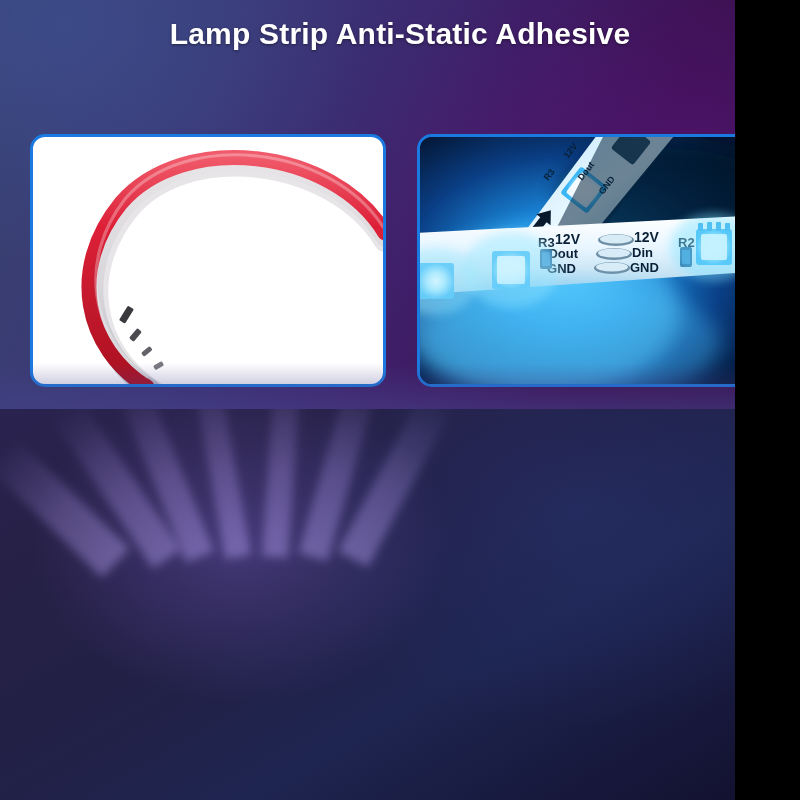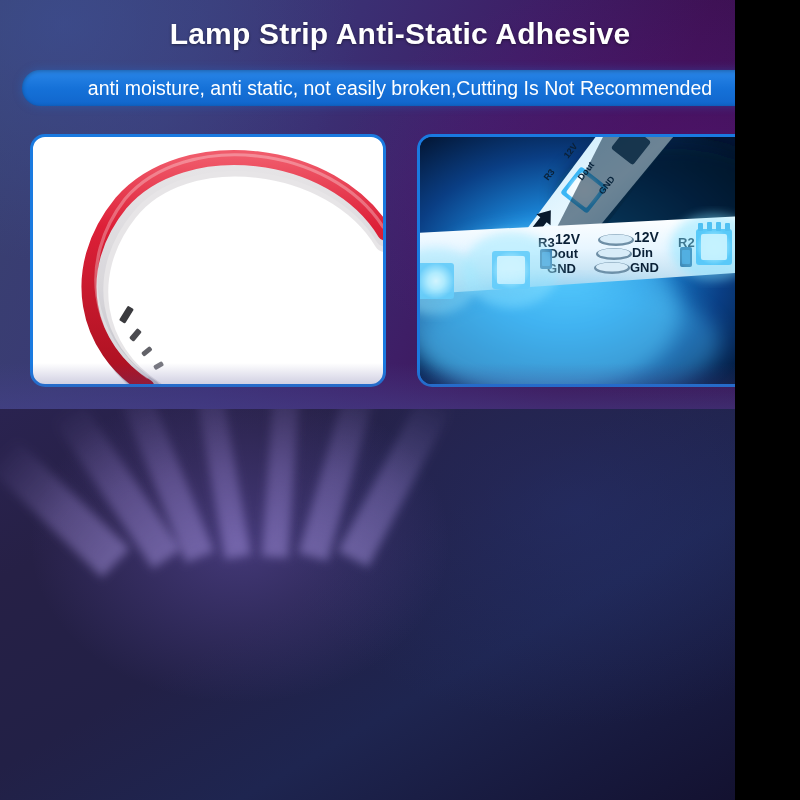--- a/index.html
+++ b/index.html
@@ -122,23 +122,20 @@
 </style>
 </head>
 <body>
 
 <div id="page">
 
   <div id="top-section">
 
     <div class="page-title">Lamp Strip Anti-Static Adhesive</div>
 
-    <div class="subtitle-badge">
-      <span>anti moisture, anti static, not easily broken,Cutting Is Not Recommended</span>
-    </div>
 
     <div class="photo-card" id="card-left">
       <svg class="strip-svg" width="350" height="247" viewBox="0 0 350 247">
         <defs>
           <linearGradient id="redTop" x1="0" y1="0" x2="0" y2="1">
             <stop offset="0%" stop-color="#f05a6a"></stop>
             <stop offset="30%" stop-color="#dd2038"></stop>
             <stop offset="100%" stop-color="#a8101f"></stop>
           </linearGradient>
           <linearGradient id="redSide" x1="0" y1="0" x2="1" y2="0">

